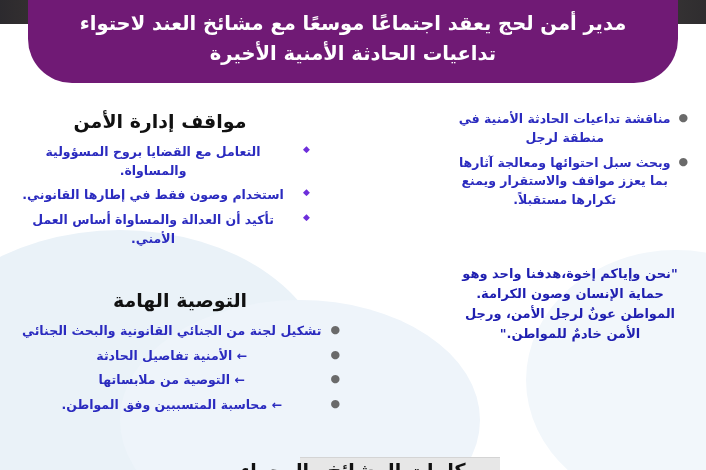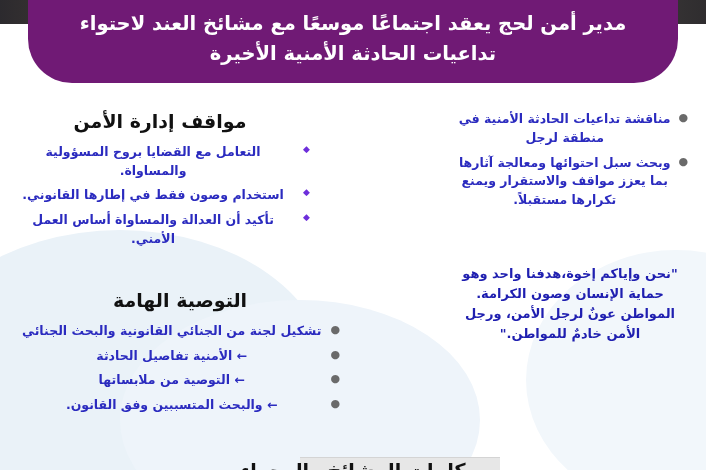--- a/index.html
+++ b/index.html
@@ -181,21 +181,21 @@
       <li>
         <span class="dot">●</span>
         <span class="b-text">← الأمنية تفاصيل الحادثة</span>
       </li>
       <li>
         <span class="dot">●</span>
         <span class="b-text">← التوصية من ملابساتها</span>
       </li>
       <li>
         <span class="dot">●</span>
-        <span class="b-text">← والبحث المتسببين وفق القانون.</span>
+        <span class="b-text">← محاسبة المتسببين وفق المواطن.</span>
       </li>
     </ul>
   </div>
 
   <div class="col" style="right:22px; top:160px; width:228px;">
     <div class="quote">"نحن وإياكم إخوة،هدفنا واحد وهو حماية الإنسان وصون الكرامة. المواطن عونٌ لرجل الأمن، ورجل الأمن خادمٌ للمواطن."</div>
   </div>
 
   <div class="col" style="left:0; right:0; top:325px; width:706px;margin-top:30px;">
     <div class="sec-title">كلمات المشائخ والوجهاء</div>

